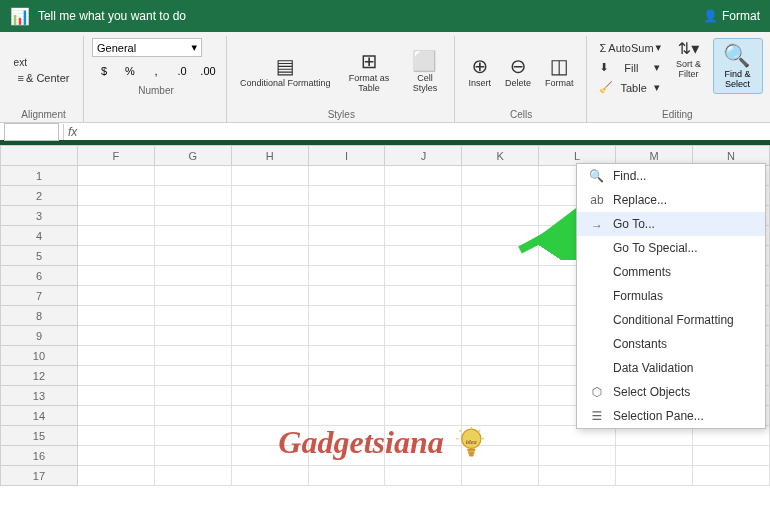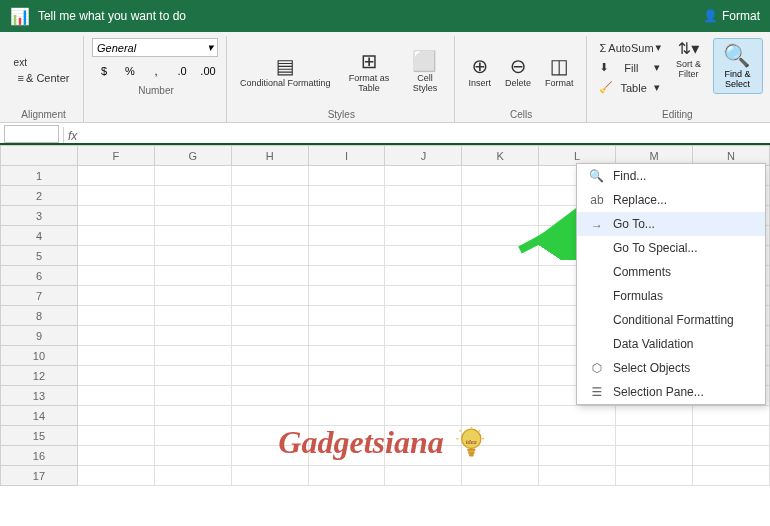--- a/index.html
+++ b/index.html
@@ -100,26 +100,25 @@
       display: flex;
       align-items: center;
       gap: 4px;
     }
 
     .number-dropdown {
       border: 1px solid #c0c0c0;
       background: white;
       padding: 2px 4px;
       font-size: 11px;
-      width: 126px;
+      width: 110px;
       display: flex;
       align-items: center;
       justify-content: space-between;
       cursor: pointer;
-      font-style: italic;
     }
 
     .number-group-bottom {
       display: flex;
       align-items: center;
       gap: 2px;
       margin-top: 2px;
     }
 
     .number-btn {
@@ -257,23 +256,23 @@
     }
 
     .main-content {
       display: flex;
       flex-direction: column;
       height: calc(526px - 32px);
     }
 
     .formula-bar {
       display: flex;
-      align-items: flex-end;
+      align-items: center;
       height: 22px;
-      border-bottom: 2px solid #14532d;
+      border-bottom: 5px solid #14532d;
       background: white;
       padding: 0 4px;
       gap: 4px;
     }
 
     .name-box {
       width: 55px;
       border: 1px solid #c0c0c0;
       text-align: center;
       font-size: 11px;
@@ -436,20 +435,24 @@
               <span class="menu-item-icon"></span>
               <span>Comments</span>
             </div>
             <div class="menu-item">
               <span class="menu-item-icon"></span>
               <span>Formulas</span>
             </div>
             <div class="menu-item">
               <span class="menu-item-icon"></span>
               <span>Conditional Formatting</span>
+            </div>
+            <div class="menu-item">
+              <span class="menu-item-icon"></span>
+              <span>Constants</span>
             </div>
             <div class="menu-item">
               <span class="menu-item-icon"></span>
               <span>Data Validation</span>
             </div>
             <div class="menu-item">
               <span class="menu-item-icon">⬡</span>
               <span>Select Objects</span>
             </div>
             <div class="menu-item">

